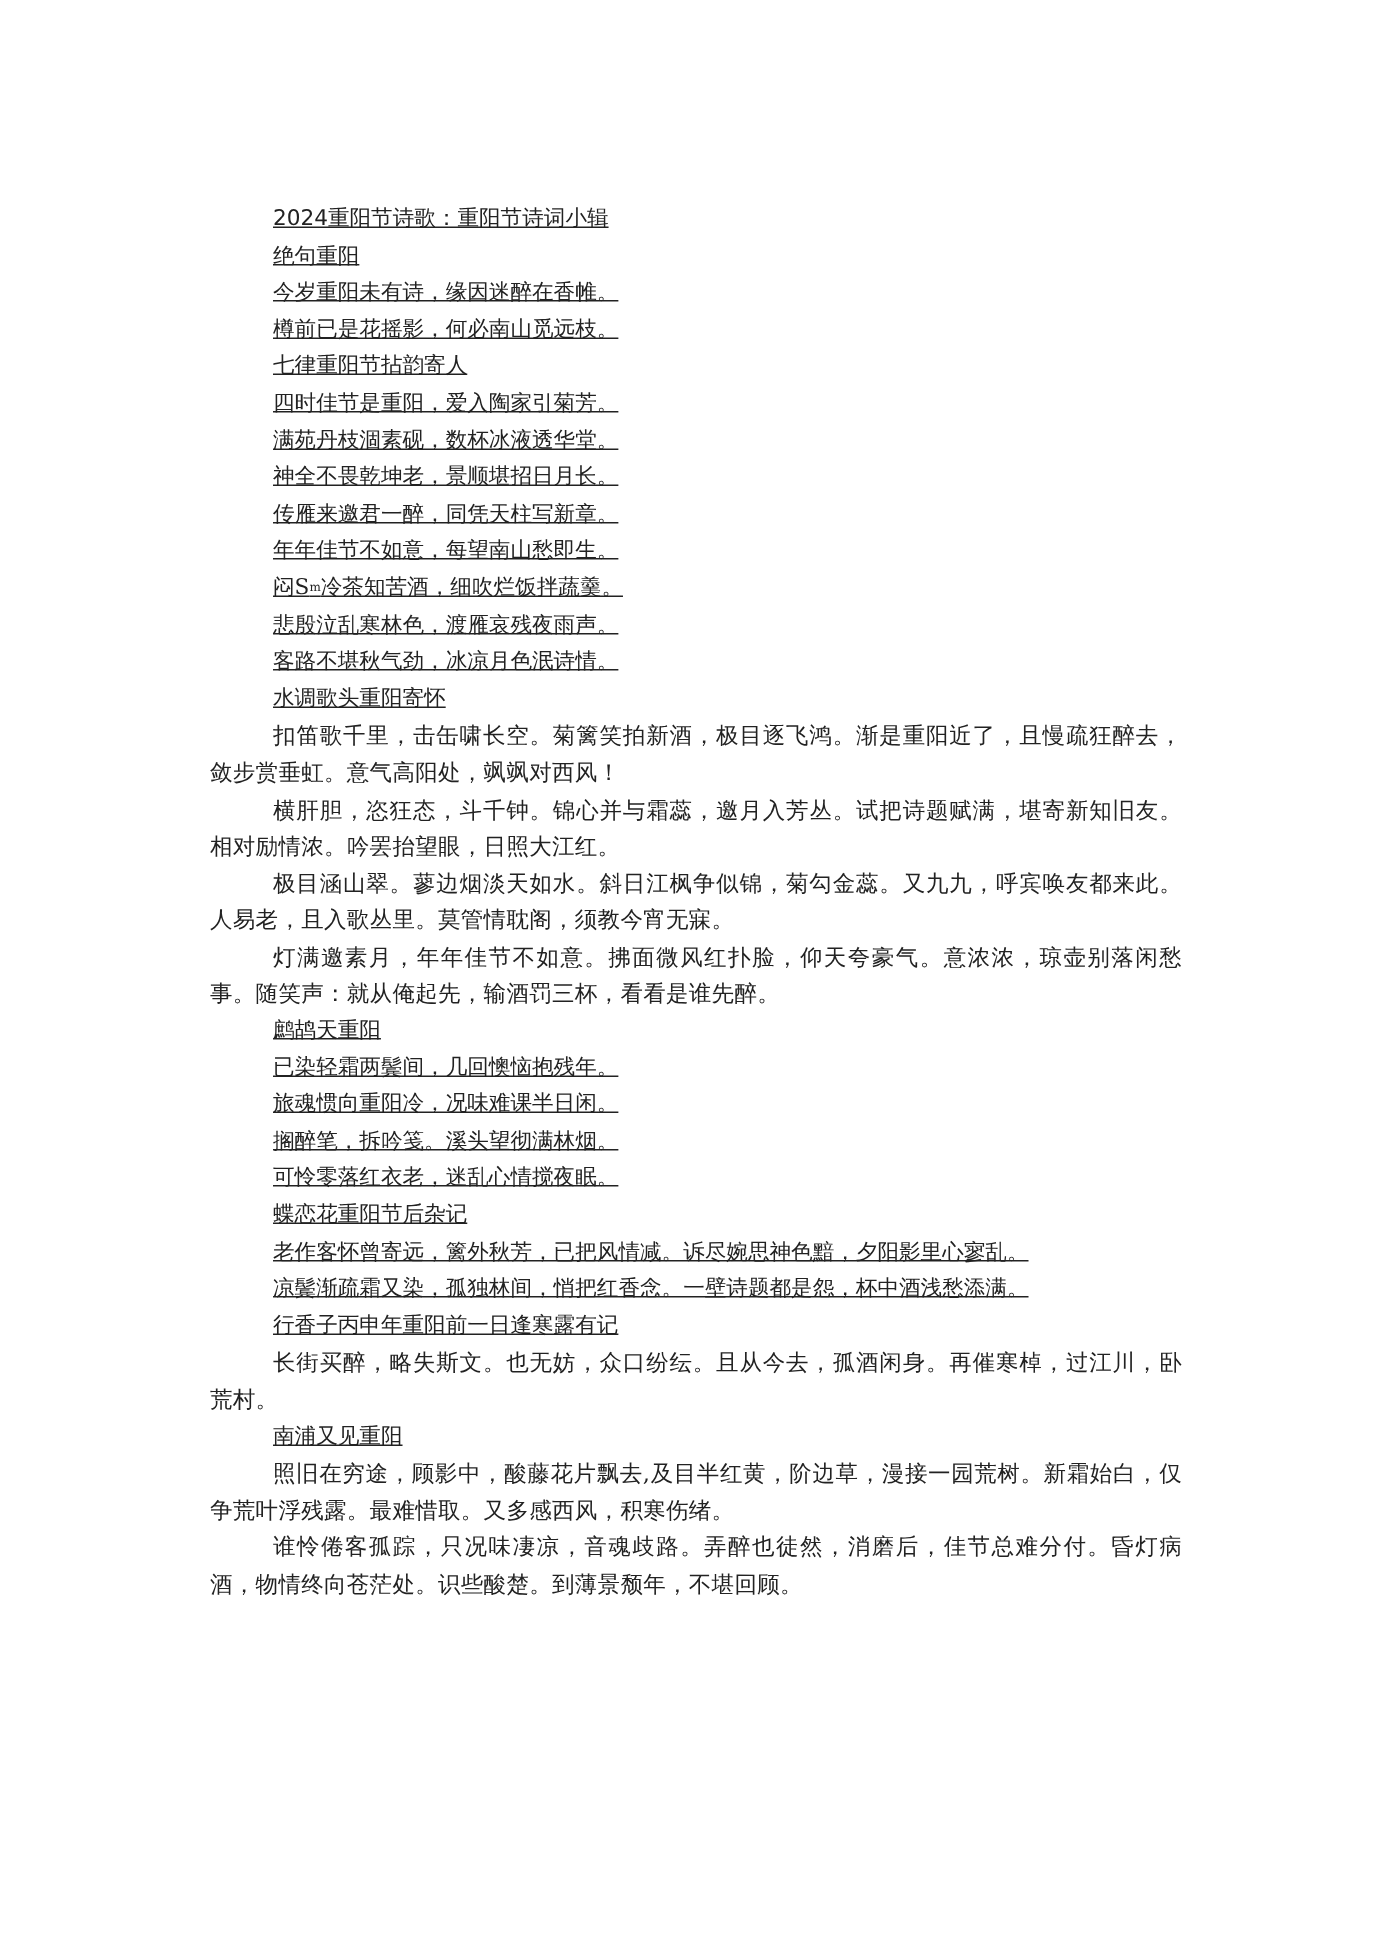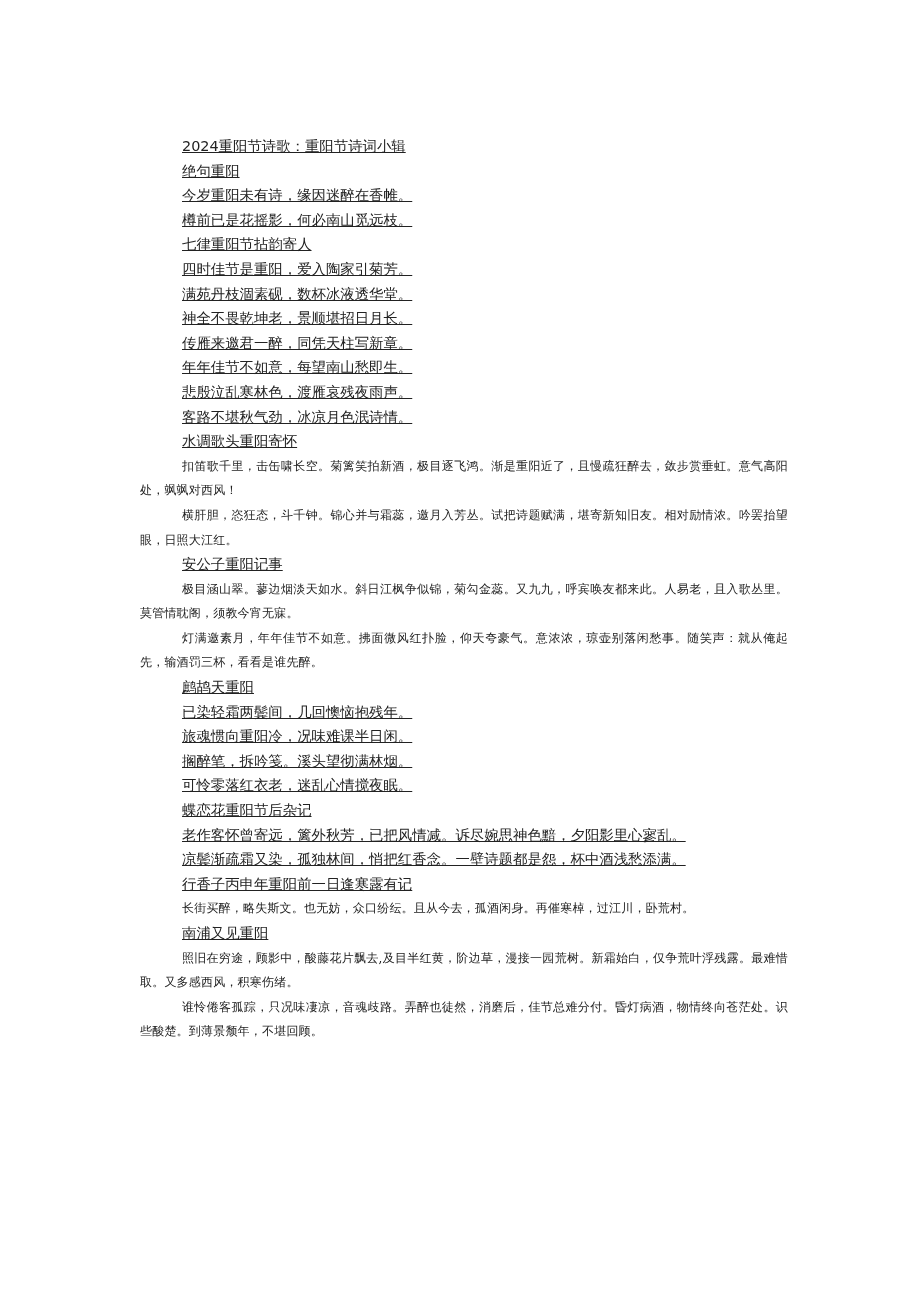--- a/index.html
+++ b/index.html
@@ -2,48 +2,48 @@
 <html><head>
 <meta charset="utf-8">
 <style>
   html, body { margin: 0; padding: 0; background: #ffffff; }
   body { width: 920px; height: 1301px; position: relative; overflow: hidden;
          font-family: "DejaVu Serif", "Liberation Serif", serif; color: #222; }
   .page { position: absolute; left: 140px; top: 134px; width: 648px; }
   .line { font-size: 14.4px; line-height: 24.6px; white-space: normal; text-align: justify; }
   .ind { padding-left: 42px; text-decoration: underline; }
   .title { font-family: "DejaVu Sans", "Liberation Sans", sans-serif; }
-  .para { text-indent: 42px; font-size: 12px; line-height: 24.6px; text-align: justify; letter-spacing: 0.2px; }
+  .para { text-indent: 42px; font-size: 15px; line-height: 24.6px; text-align: justify; letter-spacing: 0.2px; }
   .sup { font-size: 8px; vertical-align: top; }
 </style>
 </head>
 <body>
 
 <div class="page">
   <div class="line ind title">2024重阳节诗歌：重阳节诗词小辑</div>
 
   <div class="line ind">绝句重阳</div>
   <div class="line ind">今岁重阳未有诗，缘因迷醉在香帷。</div>
   <div class="line ind">樽前已是花摇影，何必南山觅远枝。</div>
 
   <div class="line ind">七律重阳节拈韵寄人</div>
   <div class="line ind">四时佳节是重阳，爱入陶家引菊芳。</div>
   <div class="line ind">满苑丹枝涸素砚，数杯冰液透华堂。</div>
   <div class="line ind">神全不畏乾坤老，景顺堪招日月长。</div>
   <div class="line ind">传雁来邀君一醉，同凭天柱写新章。</div>
 
   <div class="line ind">年年佳节不如意，每望南山愁即生。</div>
+  <div class="line ind"><span>闷S</span><span class="sup">m</span><span>冷茶知苦酒，细吹烂饭拌蔬羹。</span></div>
   <div class="line ind">悲殷泣乱寒林色，渡雁哀残夜雨声。</div>
   <div class="line ind">客路不堪秋气劲，冰凉月色泯诗情。</div>
 
   <div class="line ind">水调歌头重阳寄怀</div>
   <div class="para">扣笛歌千里，击缶啸长空。菊篱笑拍新酒，极目逐飞鸿。渐是重阳近了，且慢疏狂醉去，敛步赏垂虹。意气高阳处，飒飒对西风！</div>
   <div class="para">横肝胆，恣狂态，斗千钟。锦心并与霜蕊，邀月入芳丛。试把诗题赋满，堪寄新知旧友。相对励情浓。吟罢抬望眼，日照大江红。</div>
 
-  <div class="line ind">安公子重阳记事</div>
   <div class="para">极目涵山翠。蓼边烟淡天如水。斜日江枫争似锦，菊勾金蕊。又九九，呼宾唤友都来此。人易老，且入歌丛里。莫管情耽阁，须教今宵无寐。</div>
   <div class="para">灯满邀素月，年年佳节不如意。拂面微风红扑脸，仰天夸豪气。意浓浓，琼壶别落闲愁事。随笑声：就从俺起先，输酒罚三杯，看看是谁先醉。</div>
 
   <div class="line ind">鹧鸪天重阳</div>
   <div class="line ind">已染轻霜两鬓间，几回懊恼抱残年。</div>
   <div class="line ind">旅魂惯向重阳冷，况味难课半日闲。</div>
   <div class="line ind">搁醉笔，拆吟笺。溪头望彻满林烟。</div>
   <div class="line ind">可怜零落红衣老，迷乱心情搅夜眠。</div>
 
   <div class="line ind">蝶恋花重阳节后杂记</div>

